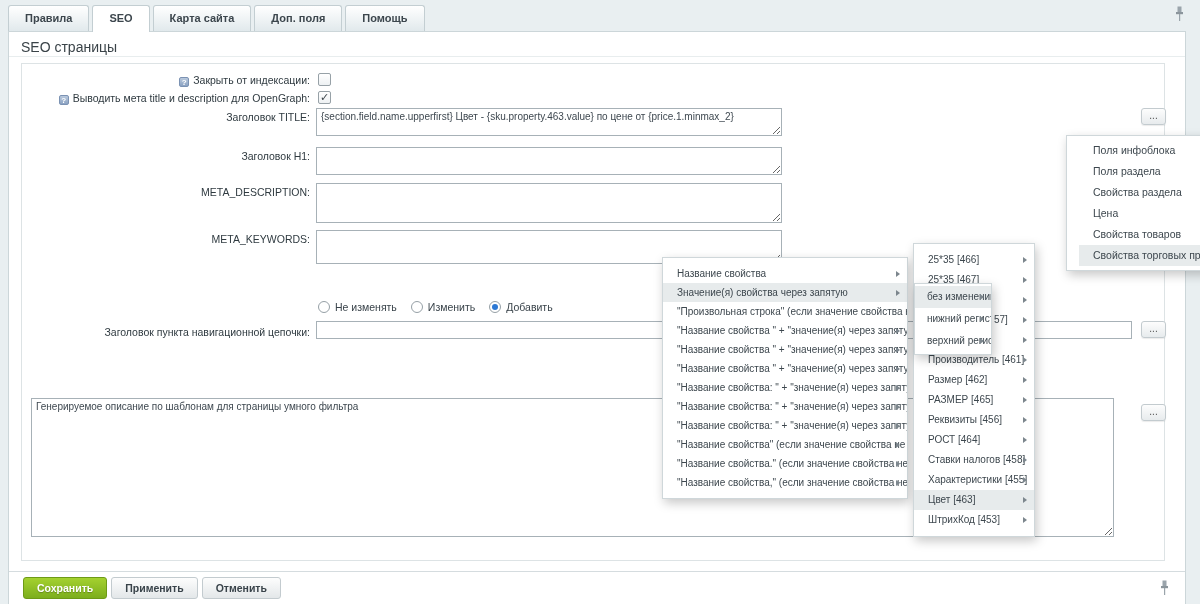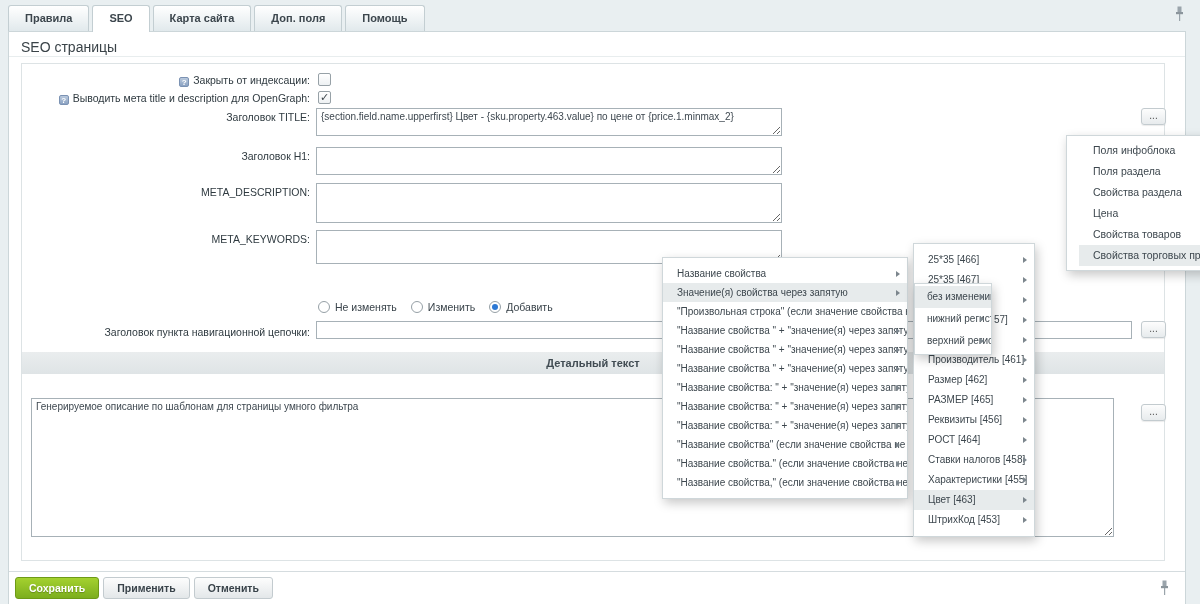--- a/index.html
+++ b/index.html
@@ -61,21 +61,21 @@
         display:inline-block; margin-right:5px; position:relative; flex:none; }
   .rb.on::after { content:""; position:absolute; left:2px; top:2px; width:6px; height:6px;
                   border-radius:50%; background:#2c78d4; }
   .rlbl { font-weight:normal; color:#39434a; font-size:10.5px; white-space:nowrap; }
 
   .nav-label { top:261px; }
   .nav-input { position:absolute; left:294px; top:257px; width:816px; height:18px; }
 
   
   .footer { position:absolute; left:0; right:0; bottom:0; height:33px; border-top:1px solid #d5dcdf; background:#fff; }
-  .footer-btns { position:absolute; left:6px; top:5px; display:flex; gap:4px; }
+  .footer-btns { position:absolute; left:14px; top:5px; display:flex; gap:4px; }
   .btn { height:22px; padding:0 13px; border-radius:3px; font-weight:bold; font-size:10.5px; cursor:pointer;
          border:1px solid #c3cbcf; background:linear-gradient(#fdfdfd,#e3e7e9); color:#39434a; line-height:20px; }
   .btn.green { background:linear-gradient(#a4d12f,#7cae1d); border-color:#6d9a16; color:#fff;
                text-shadow:0 1px 1px rgba(0,0,0,.25); }
 
   
   .menu { position:absolute; background:#fff; border:1px solid #cfd7da; box-shadow:2px 4px 10px rgba(0,0,0,.22); }
   .mi { position:relative; padding:0 22px 0 14px; white-space:nowrap; overflow:hidden;
         color:#3d474e; cursor:pointer; font-size:10px; }
   .mi.hl { background:#e7ebec; }
@@ -150,21 +150,20 @@
         </span>
         <span class="radio-item">
           <span class="rb on"></span>
           <span class="rlbl">Добавить</span>
         </span>
       </div>
       <div class="flabel nav-label">Заголовок пункта навигационной цепочки:</div>
       <input class="tinput nav-input" value="" style="">
       <div class="more-btn more-2">...</div>
 
-      <div class="section-bar bar-detail">Детальный текст</div>
       <div class="radio-row radios-detail">
         <span class="radio-item">
           <span class="rb on"></span>
           <span class="rlbl">Текст</span>
         </span>
         <span class="radio-item">
           <span class="rb"></span>
           <span class="rlbl">HTML</span>
         </span>
         <span class="radio-item">

